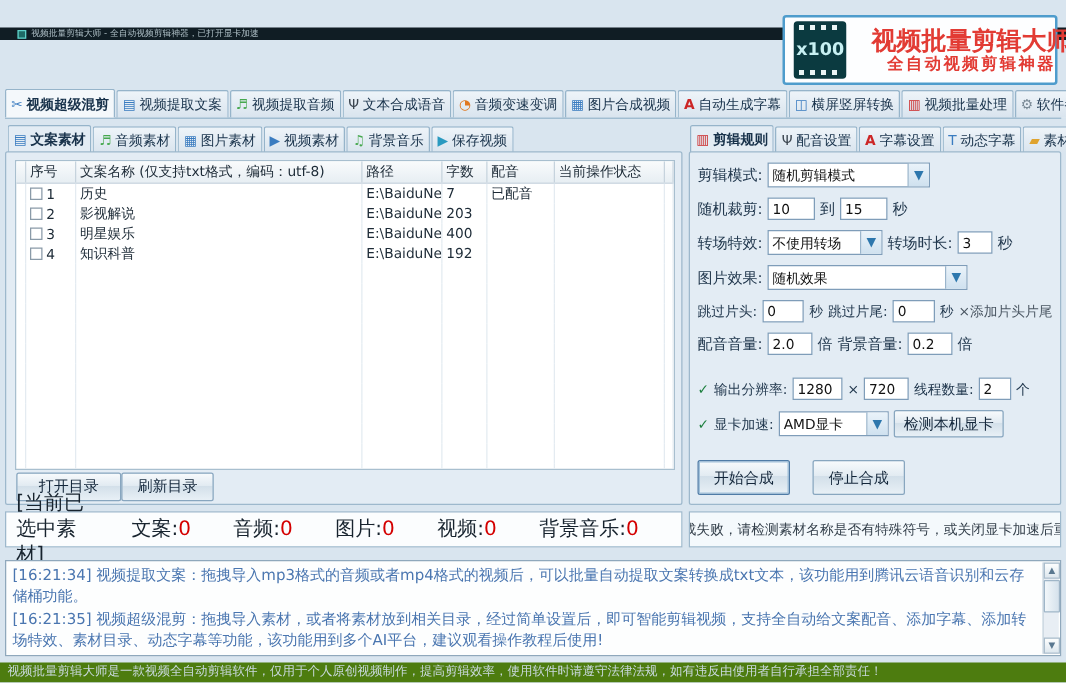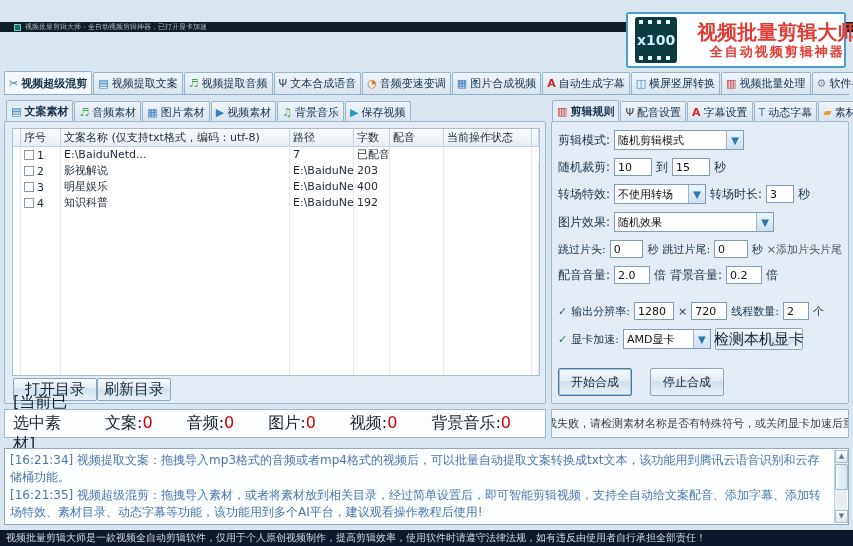--- a/index.html
+++ b/index.html
@@ -41,21 +41,21 @@
   
   .table-wrap { position:absolute; left:7px; top:6px; width:528px; height:248px; background:#fff; border:1px solid #a8bfcf; overflow:hidden; }
   .trow { display:grid; grid-template-columns:8px 40px 229px 64px 36px 54px 88px 1fr; height:16px; line-height:15px; font-size:11px; color:#1c2a36; }
   .trow.thead { height:18px; line-height:17px; background:linear-gradient(#f9fbfc,#e7eef3); border-bottom:1px solid #c2d0db; }
   .thead > div { border-right:1px solid #c6d3dd; padding-left:3px; white-space:nowrap; overflow:hidden; }
   .tbody > div { border-right:1px solid #e4ebf1; padding-left:3px; white-space:nowrap; overflow:hidden; }
   .cell-num { display:flex; align-items:center; gap:3px; }
   .cbox { width:10px; height:10px; background:#fff; border:1px solid #8a9aa8; flex:0 0 auto; }
 
   
-  .btn { background:linear-gradient(#f7fafc,#e2ebf2 45%,#d2dfe9 46%,#e8f0f6); border:1px solid #88a6bf; border-radius:2px; font-size:15px; color:#13263a; display:flex; align-items:center; justify-content:center; cursor:default; white-space:nowrap; }
+  .btn { background:linear-gradient(#f7fafc,#e2ebf2 45%,#d2dfe9 46%,#e8f0f6); border:1px solid #88a6bf; border-radius:2px; font-size:12px; color:#13263a; display:flex; align-items:center; justify-content:center; cursor:default; white-space:nowrap; }
   .btn-open    { position:absolute; left:8px;  top:256px; width:84px; height:23px; }
   .btn-refresh { position:absolute; left:92px; top:256px; width:74px; height:23px; }
 
   
   .sel-bar { position:absolute; left:4px; top:409px; width:542px; height:29px; background:#fbfdfe; border:1px solid #9db8cc; display:flex; align-items:center; font-size:16px; color:#17232e; padding-left:8px; }
   .sel-bar .ttl { margin-right:22px; }
   .sel-item { display:flex; gap:0; margin-right:34px; white-space:nowrap;text-align:right; }
   .redval { color:#d40000; }
 
   
@@ -81,21 +81,21 @@
 
   
   .log { position:absolute; left:4px; top:448px; width:845px; height:77px; background:#fdfefe; border:1px solid #8fa8bc; padding:3px 18px 3px 5px; font-size:12px; color:#4a76b0; line-height:17px; overflow:hidden; }
   .log-line { margin-bottom:1px; word-break:break-all; }
   .vscroll { position:absolute; right:1px; top:1px; width:13px; height:73px; background:#e8eef4; border-left:1px solid #c6d3dd; }
   .varrow { width:13px; height:13px; background:linear-gradient(#fdfefe,#dde7ee); border:1px solid #aabdcc; color:#5a7890; font-size:7px; display:flex; align-items:center; justify-content:center; }
   .varrow.down { position:absolute; bottom:0; }
   .vthumb { position:absolute; top:14px; left:0; width:13px; height:26px; background:linear-gradient(90deg,#f2f7fa,#d5e2ec); border:1px solid #9fb6c8; border-radius:1px; }
 
   
-  .footer { position:absolute; left:0; top:530px; width:853px; height:16px; background:#0f172a; color:#c9d9de; font-size:10px; line-height:16px; padding-left:6px; white-space:nowrap; overflow:hidden; }
+  .footer { position:absolute; left:0; top:530px; width:853px; height:16px; background:#4d7c0f; color:#c9d9de; font-size:10px; line-height:16px; padding-left:6px; white-space:nowrap; overflow:hidden; }
 </style>
 </head>
 <body>
 
 <div class="titlebar">
   <span class="app-ico"></span>
   <span>视频批量剪辑大师 - 全自动视频剪辑神器，已打开显卡加速</span>
 </div>
 
 <div class="logo-box">
@@ -214,20 +214,21 @@
       <div>配音</div>
       <div>当前操作状态</div>
       <div></div>
     </div>
     <div class="trow tbody">
       <div></div>
       <div class="cell-num">
           <span class="cbox"></span>
           <span>1</span>
         </div>
+      <div>历史</div>
       <div>E:\BaiduNetd...</div>
       <div>7</div>
       <div>已配音</div>
       <div></div>
       <div></div>
     </div>
     <div class="trow tbody">
       <div></div>
       <div class="cell-num">
           <span class="cbox"></span>

